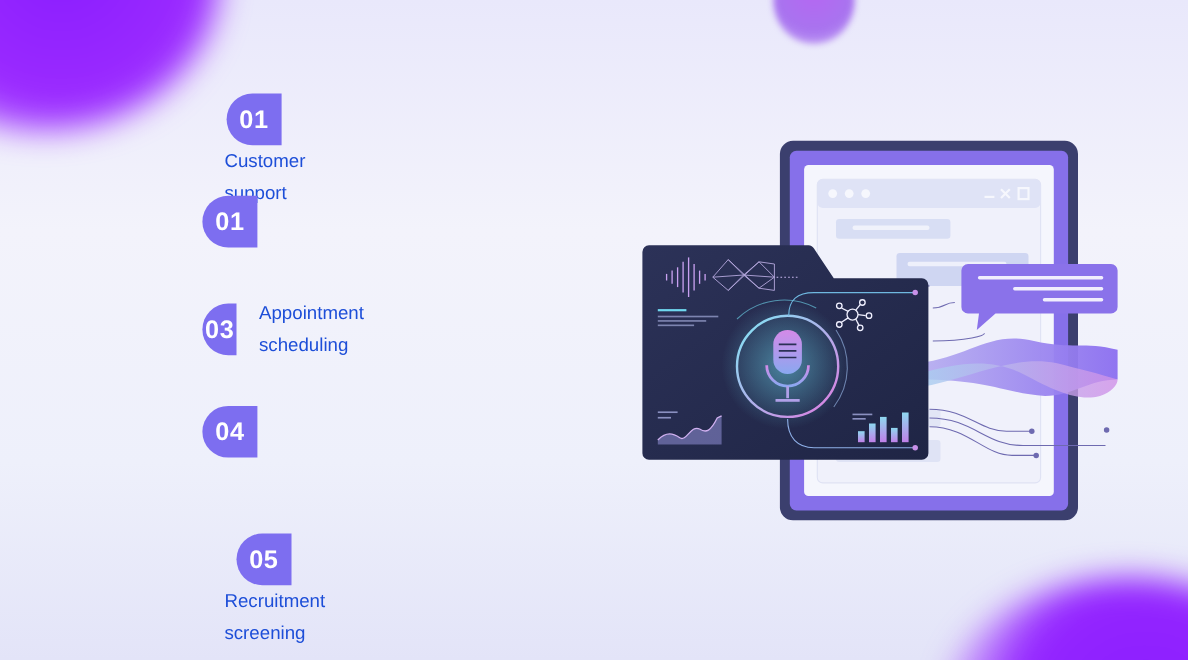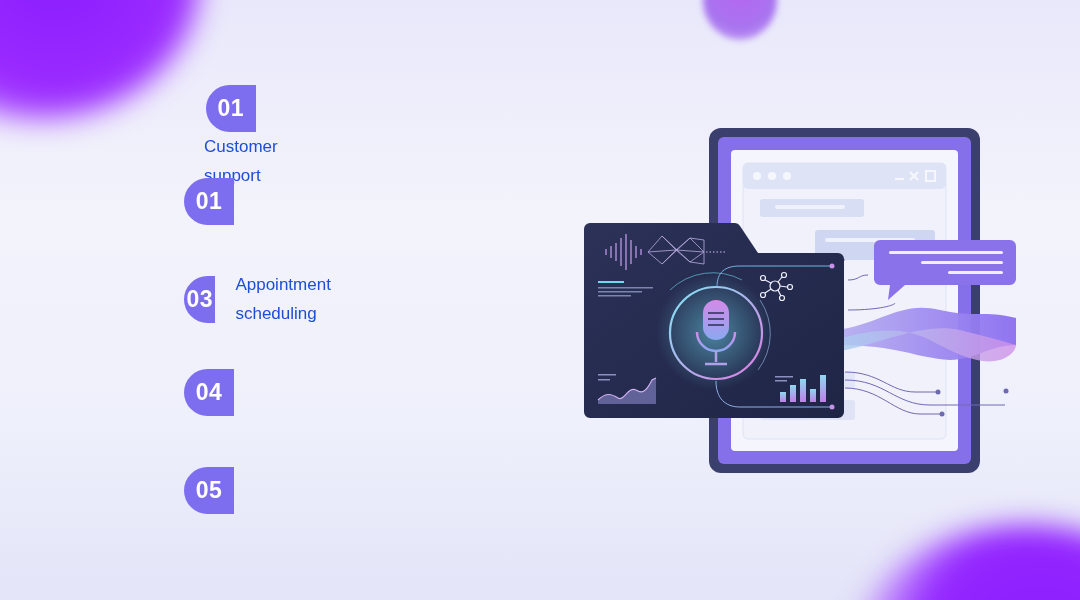--- a/index.html
+++ b/index.html
@@ -47,22 +47,23 @@
   <div class="item" style="top:93px;">
     <div class="badge">01</div>
   </div>
   <div class="item" style="top:185px;">
     <div class="badge">03</div>
     <div class="label">Appointment scheduling</div>
   </div>
   <div class="item" style="top:284px;">
     <div class="badge">04</div>
   </div>
-  <div class="item" style="top:382px;flex-direction:column;">
+  <div class="item" style="top:400px;flex-direction:column;">
     <div class="badge">05</div>
+    <div class="label">Recruitment screening</div>
   </div>
 </div>
 
 <svg class="illus" width="1080" height="600" viewBox="0 0 1080 600">
   <defs>
     <linearGradient id="panelG" x1="0" y1="0" x2="1" y2="1">
       <stop offset="0" stop-color="#2c3258"></stop>
       <stop offset="1" stop-color="#1f2545"></stop>
     </linearGradient>
     <linearGradient id="waveG" x1="0" y1="0" x2="1" y2="0">

